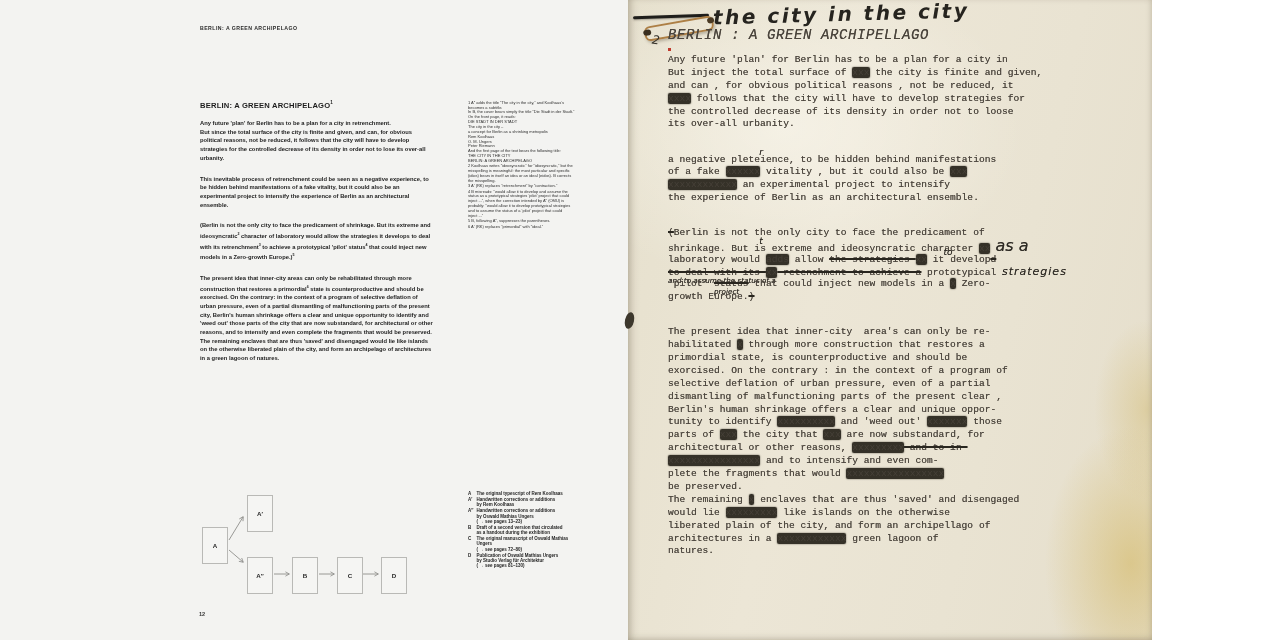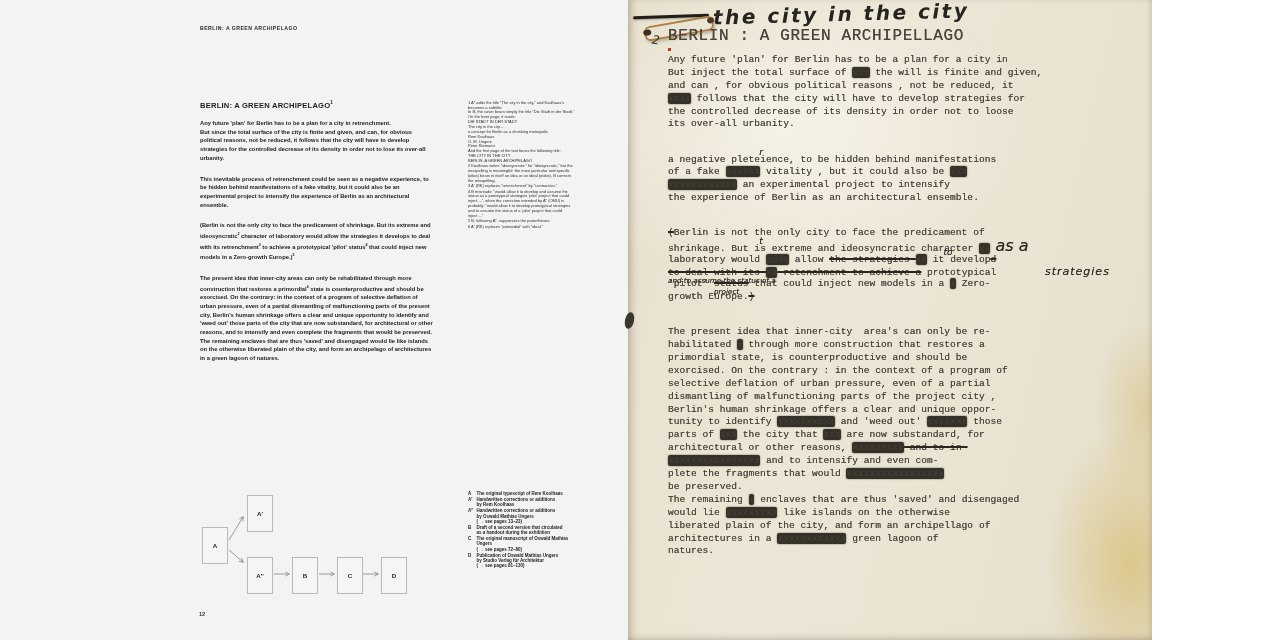--- a/index.html
+++ b/index.html
@@ -42,33 +42,33 @@
       transform:rotate(-1.6deg);font-weight:700;color:#26241f;}
   .hand-number{position:absolute;left:24px;top:33px;font-size:12px;transform:rotate(8deg);color:#35322b;}
   .pen-stroke{position:absolute;left:5px;top:15px;width:76px;height:3px;background:#1f1e1b;
       transform:rotate(-2deg);border-radius:2px;box-shadow:0 1px 2px rgba(60,55,45,.4);}
   .paperclip{position:absolute;left:16px;top:21px;width:66px;height:11px;border:2.5px solid #ad7f45;
       border-radius:6px;transform:rotate(-10deg);box-shadow:1px 2px 3px rgba(90,80,60,.35);}
   .paperclip:before{content:"";position:absolute;left:-3px;top:1px;width:8px;height:6px;background:#3a2f1f;border-radius:50%;}
   .paperclip:after{content:"";position:absolute;right:-3px;top:0;width:7px;height:6px;background:#4a3a24;border-radius:50%;}
   .edge-blob{position:absolute;left:-3px;top:312px;width:9px;height:17px;background:#3c372c;border-radius:50%;transform:rotate(12deg);}
   .typed-title{position:absolute;left:40px;top:27px;font-family:"Liberation Mono","DejaVu Sans Mono",monospace;
-      font-size:16px;letter-spacing:.6px;color:#4b453d;text-shadow:0 0 .5px #4b453d;}
+      font-size:14px;letter-spacing:.6px;color:#4b453d;text-shadow:0 0 .5px #4b453d;font-style:italic;}
   .red-dot{position:absolute;left:40px;top:48px;width:3px;height:3px;background:#c0392b;}
   .ts-lines{position:absolute;left:40px;top:54px;width:476px;font-family:"Liberation Mono","DejaVu Sans Mono",monospace;
       font-size:9.6px;line-height:12.9px;color:#4b453d;text-shadow:0 0 .5px rgba(75,69,61,.8);}
   .ts-line{white-space:pre;position:relative;height:12.9px;}
   .ts-gap{height:22px;}
   .blot{color:transparent;background:#353128;border-radius:2px;box-shadow:0 0 1.5px #353128;}
   .struck{text-decoration:line-through;text-decoration-thickness:1.7px;text-decoration-color:#29261f;}
   .hand-above{display:inline-block;width:0;overflow:visible;position:relative;top:-7px;left:-1px;
       font-size:9px;white-space:nowrap;font-style:italic;font-family:"DejaVu Sans",sans-serif;color:#2d2a24;}
   .hand-below{display:inline-block;width:0;overflow:visible;position:relative;top:8px;
       font-size:7.2px;white-space:nowrap;font-style:italic;font-family:"DejaVu Sans",sans-serif;color:#2d2a24;}
-  .hand-margin{font-family:"DejaVu Sans",sans-serif;font-style:italic;font-size:11px;letter-spacing:1px;color:#2d2a24;margin-left:43px;}
+  .hand-margin{font-family:"DejaVu Sans",sans-serif;font-style:italic;font-size:11px;letter-spacing:1px;color:#2d2a24;}
   .hand-inline{font-family:"DejaVu Sans",sans-serif;font-style:italic;font-size:16px;color:#2d2a24;}
 </style>
 </head>
 <body>
 
 <div class="page-left">
   <div class="run-header">BERLIN: A GREEN ARCHIPELAGO</div>
   <div class="lp-title"><span>BERLIN: A GREEN ARCHIPELAGO</span><sup>1</sup></div>
   <div class="lp-body" id="lp-body">
       <p class="lp-para">Any future 'plan' for Berlin has to be a plan for a city in retrenchment.<br>But since the total surface of the city is finite and given, and can, for obvious political reasons, not be reduced, it follows that the city will have to develop strategies for the controlled decrease of its density in order not to lose its over-all urbanity.</p>
@@ -197,21 +197,21 @@
 <div class="page-right">
   <div class="pen-stroke"></div>
   <div class="paperclip"></div>
   <div class="hand hand-number">2</div>
   <div class="hand hand-title">the city in the city</div>
   <div class="typed-title">BERLIN : A GREEN ARCHIPELLAGO</div>
   <div class="red-dot"></div>
   <div class="edge-blob"></div>
   <div class="ts-lines" id="ts-lines">
       <div class="ts-line"><span class="tt">Any future 'plan' for Berlin has to be a plan for a city in</span></div>
-      <div class="ts-line"><span class="tt">But inject the total surface of </span><span class="blot">xxx</span><span class="tt"> the will is finite and given,</span></div>
+      <div class="ts-line"><span class="tt">But inject the total surface of </span><span class="blot">xxx</span><span class="tt"> the city is finite and given,</span></div>
       <div class="ts-line"><span class="tt">and can , for obvious political reasons , not be reduced, it</span></div>
       <div class="ts-line"><span class="blot">xxxx</span><span class="tt"> follows that the city will have to develop strategies for</span></div>
       <div class="ts-line"><span class="tt">the controlled decrease of its density in order not to loose</span></div>
       <div class="ts-line"><span class="tt">its over-all urbanity.</span></div>
       <div class="ts-gap"></div>
       <div class="ts-line"><span class="tt">a negative plete</span><span class="hand-above">r</span><span class="tt">ience, to be hidden behind manifestations</span></div>
       <div class="ts-line"><span class="tt">of a fake </span><span class="blot">xxxxxx</span><span class="tt"> vitality , but it could also be </span><span class="blot">xxx</span></div>
       <div class="ts-line"><span class="blot">xxxxxxxxxxxx</span><span class="tt"> an experimental project to intensify</span></div>
       <div class="ts-line"><span class="tt">the experience of Berlin as an architectural ensemble.</span></div>
       <div class="ts-gap"></div>
@@ -220,21 +220,21 @@
       <div class="ts-line"><span class="tt">laboratory would </span><span class="blot">adds</span><span class="tt"> allow </span><span class="tt struck">the strategies </span><span class="blot">xx</span><span class="tt"> it</span><span class="hand-above">to</span><span class="tt"> develop</span><span class="tt struck">d</span></div>
       <div class="ts-line"><span class="hand-below">and to assume the status of a</span><span class="tt struck">to deal with its </span><span class="blot">xx</span><span class="tt struck"> retenchment to achieve a</span><span class="tt"> prototypical </span><span class="hand-margin">strategies</span></div>
       <div class="ts-line"><span class="tt">'pilot' </span><span class="hand-below">project</span><span class="tt struck">status</span><span class="tt"> that could inject new models in a </span><span class="blot">x</span><span class="tt"> Zero-</span></div>
       <div class="ts-line"><span class="tt">growth Europe.</span><span class="tt struck">)</span></div>
       <div class="ts-gap"></div>
       <div class="ts-line"><span class="tt">The present idea that inner-city  area's can only be re-</span></div>
       <div class="ts-line"><span class="tt">habilitated </span><span class="blot">x</span><span class="tt"> through more construction that restores a</span></div>
       <div class="ts-line"><span class="tt">primordial state, is counterproductive and should be</span></div>
       <div class="ts-line"><span class="tt">exorcised. On the contrary : in the context of a program of</span></div>
       <div class="ts-line"><span class="tt">selective deflation of urban pressure, even of a partial</span></div>
-      <div class="ts-line"><span class="tt">dismantling of malfunctioning parts of the project city ,</span></div>
+      <div class="ts-line"><span class="tt">dismantling of malfunctioning parts of the present clear ,</span></div>
       <div class="ts-line"><span class="tt">Berlin's human shrinkage offers a clear and unique oppor-</span></div>
       <div class="ts-line"><span class="tt">tunity to identify </span><span class="blot">xxxxxxxxxx</span><span class="tt"> and 'weed out' </span><span class="blot">xxxxxxx</span><span class="tt"> those</span></div>
       <div class="ts-line"><span class="tt">parts of </span><span class="blot">xxx</span><span class="tt"> the city that </span><span class="blot">xxx</span><span class="tt"> are now substandard, for</span></div>
       <div class="ts-line"><span class="tt">architectural or other reasons, </span><span class="blot">xxxxxxxxx</span><span class="tt struck"> and to in-</span></div>
       <div class="ts-line"><span class="blot">xxxxxxxxxxxxxxxx</span><span class="tt"> and to intensify and even com-</span></div>
       <div class="ts-line"><span class="tt">plete the fragments that would </span><span class="blot">xxxxxxxxxxxxxxxxx</span></div>
       <div class="ts-line"><span class="tt">be preserved.</span></div>
       <div class="ts-line"><span class="tt">The remaining </span><span class="blot">x</span><span class="tt"> enclaves that are thus 'saved' and disengaged</span></div>
       <div class="ts-line"><span class="tt">would lie </span><span class="blot">xxxxxxxxx</span><span class="tt"> like islands on the otherwise</span></div>
       <div class="ts-line"><span class="tt">liberated plain of the city, and form an archipellago of</span></div>

